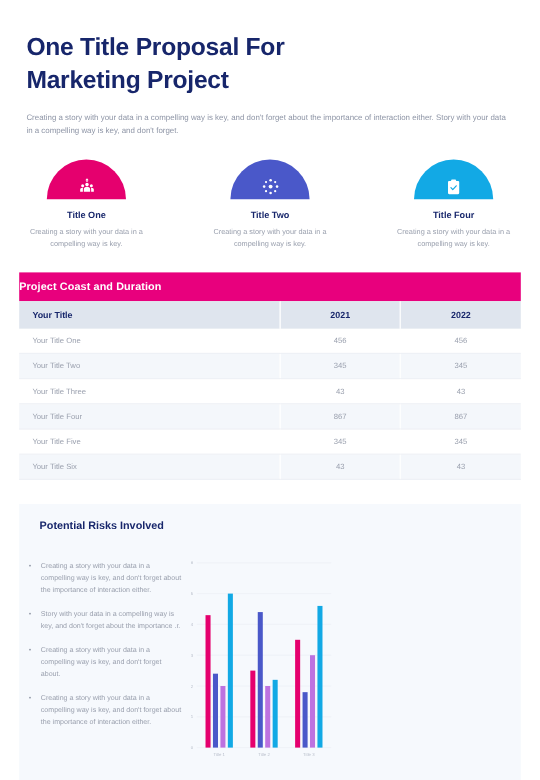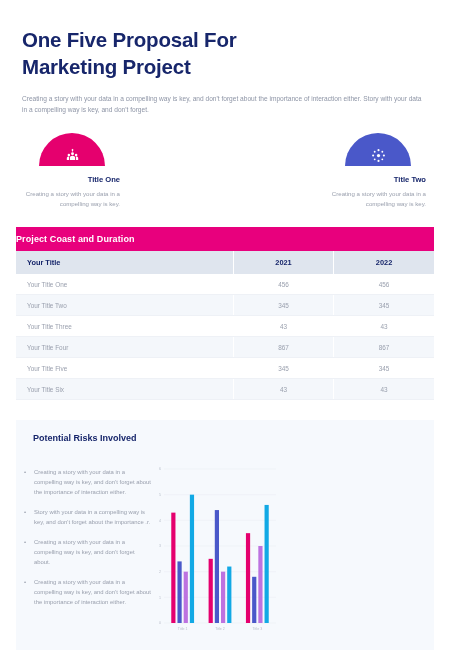--- a/index.html
+++ b/index.html
@@ -40,21 +40,21 @@
   }
 
   
   .features {
     display: flex;
     justify-content: space-between;
     padding: 17px 24px 0 24px;
   }
   .feature {
     width: 96px;
-    text-align: right;
+    text-align: center;
   }
   .semi {
     width: 66px;
     height: 33px;
     margin: 0 auto;
     border-radius: 66px 66px 0 0;
     position: relative;
     display: flex;
     align-items: flex-end;
     justify-content: center;
@@ -187,21 +187,21 @@
   .tick-label { font-size: 3.6px; fill: #b9bfcb; font-family: "Liberation Sans", sans-serif; }
   .cat-label  { font-size: 3.6px; fill: #b9bfcb; font-family: "Liberation Sans", sans-serif; }
 </style>
 </head>
 <body>
 
 <div class="page">
 
   <div class="header">
     <div class="main-title">
-      <div>One Five Proposal For</div>
+      <div>One Title Proposal For</div>
       <div>Marketing Project</div>
     </div>
     <div class="subtitle">Creating a story with your data in a compelling way is key, and don't forget about the importance of interaction either. Story with your data in a compelling way is key, and don't forget.</div>
   </div>
 
   <div class="features">
 
     <div class="feature">
       <div class="semi" id="semi-1" style="background: rgb(229, 0, 110);">
         <span>
@@ -234,20 +234,33 @@
             <circle cx="5.9" cy="18.1" r="1.5"></circle>
             <circle cx="18.1" cy="18.1" r="1.5"></circle>
           </svg>
         </span>
       </div>
       <div class="feat-title">Title Two</div>
       <div class="feat-desc">Creating a story with your data in a compelling way is key.</div>
     </div>
 
 
+    <div class="feature">
+      <div class="semi" id="semi-4" style="background: rgb(18, 169, 229);">
+        <span>
+          <svg width="14" height="14" viewBox="0 0 24 24">
+            <rect x="4" y="3" width="16" height="19" rx="1.6" fill="#ffffff"></rect>
+            <rect x="8.6" y="1" width="6.8" height="3.4" rx="1" fill="#ffffff"></rect>
+            <path d="M8.2 12.6l2.6 2.8 5-5.4" stroke="#12a9e5" stroke-width="1.7" fill="none" stroke-linecap="round" stroke-linejoin="round"></path>
+          </svg>
+        </span>
+      </div>
+      <div class="feat-title">Title Four</div>
+      <div class="feat-desc">Creating a story with your data in a compelling way is key.</div>
+    </div>
 
   </div>
 
   <div class="table-wrap">
     <div class="tbl-title">Project Coast and Duration</div>
     <table>
       <thead>
         <tr>
           <th class="col-name">Your Title</th>
           <th class="col-num">2021</th>

